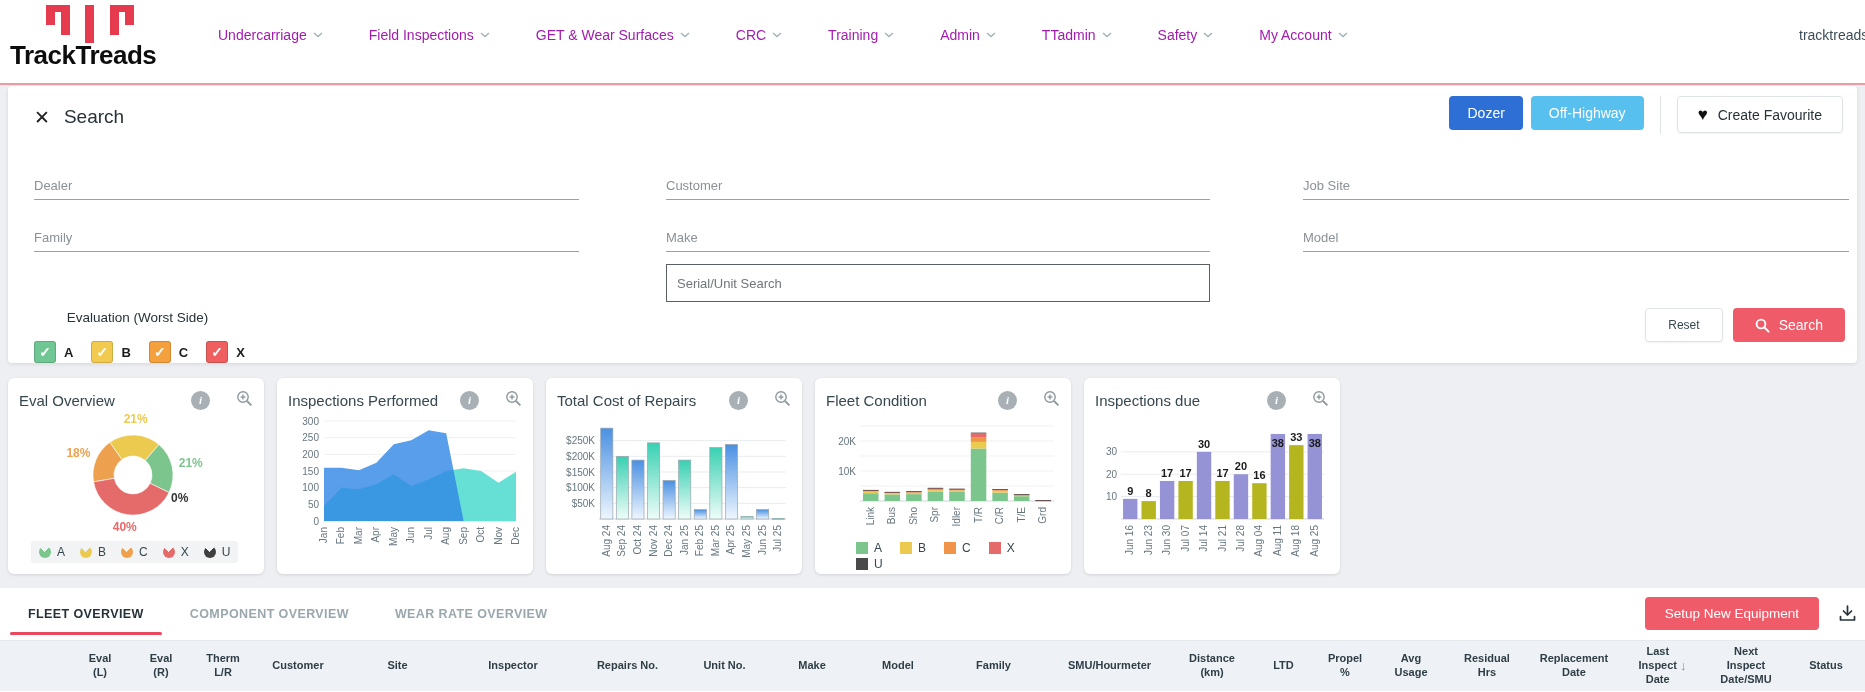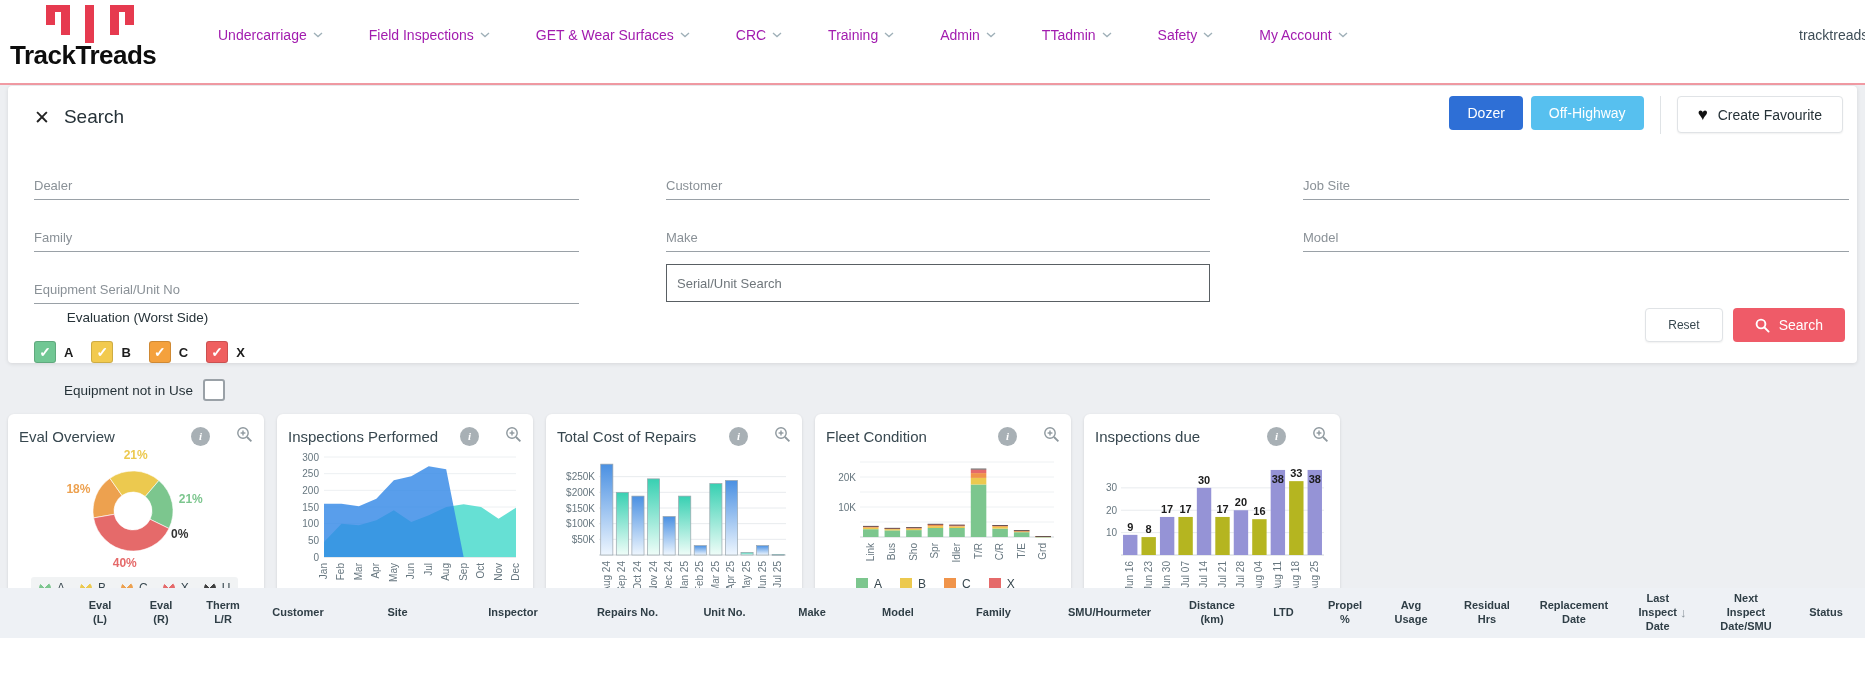--- a/index.html
+++ b/index.html
@@ -52,21 +52,21 @@
 
   .bottom-btns { position:absolute; top:222px; right:12px; display:flex; align-items:center; gap:10px; }
   .btn-reset { background:#fff; border:1px solid #e0e3e6; color:#37474f; padding:9px 22px; border-radius:4px;
                font-size:12px; cursor:pointer; box-shadow:0 1px 2px rgba(0,0,0,0.06); font-family:inherit;}
   .btn-search { background:#ef5b68; color:#fff; border:none; padding:9px 22px; border-radius:4px; font-size:14px;
                 cursor:pointer; display:flex; align-items:center; gap:9px; font-family:inherit;}
 
   
   .cards-row { position:absolute; top:378px; left:8px; display:flex; gap:13px; }
   .card { width:256px; height:196px; background:#fff; border-radius:6px; box-shadow:0 1px 3px rgba(0,0,0,0.12);
-          padding:9px 11px 6px 11px;margin-top:36px; }
+          padding:9px 11px 6px 11px; }
   .card-head { display:flex; align-items:center; height:26px; }
   .card-title { font-size:15px; color:#37474f; white-space:nowrap; }
   .info-ic { width:19px; height:19px; border-radius:50%; background:#a8b0b5; color:#fff; font-size:11px; font-weight:bold;
              display:flex; align-items:center; justify-content:center; margin-left:auto; margin-right:26px; cursor:pointer;
              font-family:"Liberation Serif", serif; font-style:italic;}
   .zoom-ic { cursor:pointer; }
   .legend-strip { background:#f1f3f4; border-radius:3px; margin-top:2px; padding:4px 8px; display:flex; gap:15px;
                   align-items:center; width:fit-content; margin-left:12px;}
   .legend-flat { margin-top:0px; padding:0 0 0 30px; display:flex; gap:18px; row-gap:2px; align-items:center; flex-wrap:wrap; width:215px;}
   .lg-item { display:flex; align-items:center; gap:6px; font-size:12px; color:#37474f; }
@@ -185,21 +185,20 @@
   </div>
 
   <div class="m-field" style="left:26px;  top:88px;  width:545px;"><input placeholder="Dealer" style=""></div>
   <div class="m-field" style="left:658px; top:88px;  width:544px;"><input placeholder="Customer" style=""></div>
   <div class="m-field" style="left:1295px;top:88px;  width:546px;"><input placeholder="Job Site" style=""></div>
 
   <div class="m-field" style="left:26px;  top:140px; width:545px;"><input placeholder="Family" style=""></div>
   <div class="m-field" style="left:658px; top:140px; width:544px;"><input placeholder="Make" style=""></div>
   <div class="m-field" style="left:1295px;top:140px; width:546px;"><input placeholder="Model" style=""></div>
 
-  <div class="m-field" style="left:26px;  top:192px; width:545px;"><input placeholder="Equipment Serial/Unit No" style=""></div>
   <div class="box-field" style="left:658px; top:178px; width:544px;"><input placeholder="Serial/Unit Search" style=""></div>
 
   <div class="eval-row">
     <span class="eval-label">Evaluation (Worst Side)</span>
     <span id="eval-opts" style="display:flex; gap:18px; align-items:center;">
         <span class="eval-opt">
           <span class="cbox" style="background: rgb(113, 199, 148);">✓</span>
           <span class="opt-label">A</span>
         </span>
         <span class="eval-opt">
@@ -532,20 +531,33 @@
           <text x="148.95454545454544" y="112" text-anchor="end" font-size="10" fill="#66767f" transform="rotate(-90 148.95454545454544 112)">Jul 28</text>
           <text x="167.4090909090909" y="112" text-anchor="end" font-size="10" fill="#66767f" transform="rotate(-90 167.4090909090909 112)">Aug 04</text>
           <text x="185.86363636363635" y="112" text-anchor="end" font-size="10" fill="#66767f" transform="rotate(-90 185.86363636363635 112)">Aug 11</text>
           <text x="204.31818181818178" y="112" text-anchor="end" font-size="10" fill="#66767f" transform="rotate(-90 204.31818181818178 112)">Aug 18</text>
           <text x="222.77272727272725" y="112" text-anchor="end" font-size="10" fill="#66767f" transform="rotate(-90 222.77272727272725 112)">Aug 25</text>
         </svg></div>
   </div>
 </section>
 
 <section class="bottom">
+  <div class="tabs-row" id="tabs-row">
+    <span class="tab active">FLEET OVERVIEW</span>
+      <span class="tab">COMPONENT OVERVIEW</span>
+      <span class="tab">WEAR RATE OVERVIEW</span>
+      <button class="btn-setup">Setup New Equipment</button>
+    <span class="dl-ic">
+      <svg width="19" height="19" viewBox="0 0 19 19" fill="none" stroke="#263238" stroke-width="1.7" stroke-linecap="round" stroke-linejoin="round">
+        <line x1="9.5" y1="2" x2="9.5" y2="10.5"></line>
+        <polyline points="5.5,7 9.5,11 13.5,7"></polyline>
+        <path d="M2.5 12.5 v3.5 h14 v-3.5"></path>
+      </svg>
+    </span>
+  </div>
   <div class="thead" id="thead">
       <div class="th"></div>
       <div class="th"><span>Eval
 (L)</span></div>
       <div class="th"><span>Eval
 (R)</span></div>
       <div class="th"><span>Therm
 L/R</span></div>
       <div class="th"><span>Customer</span></div>
       <div class="th"><span>Site</span></div>

